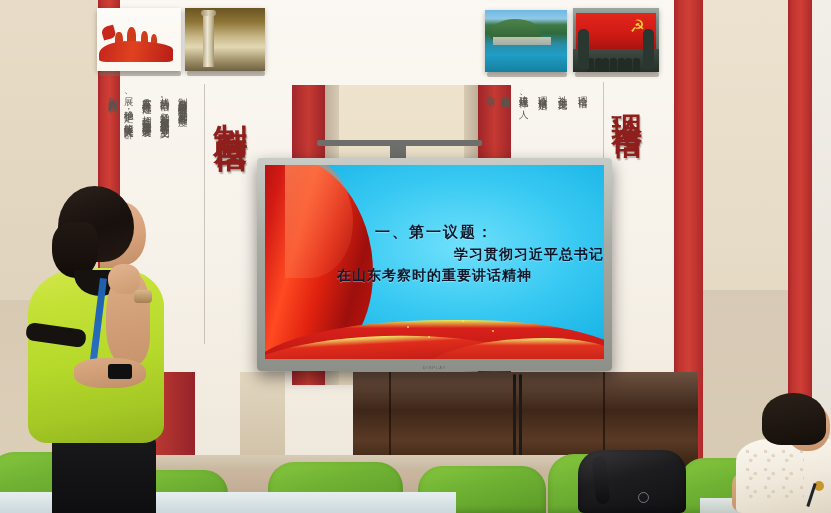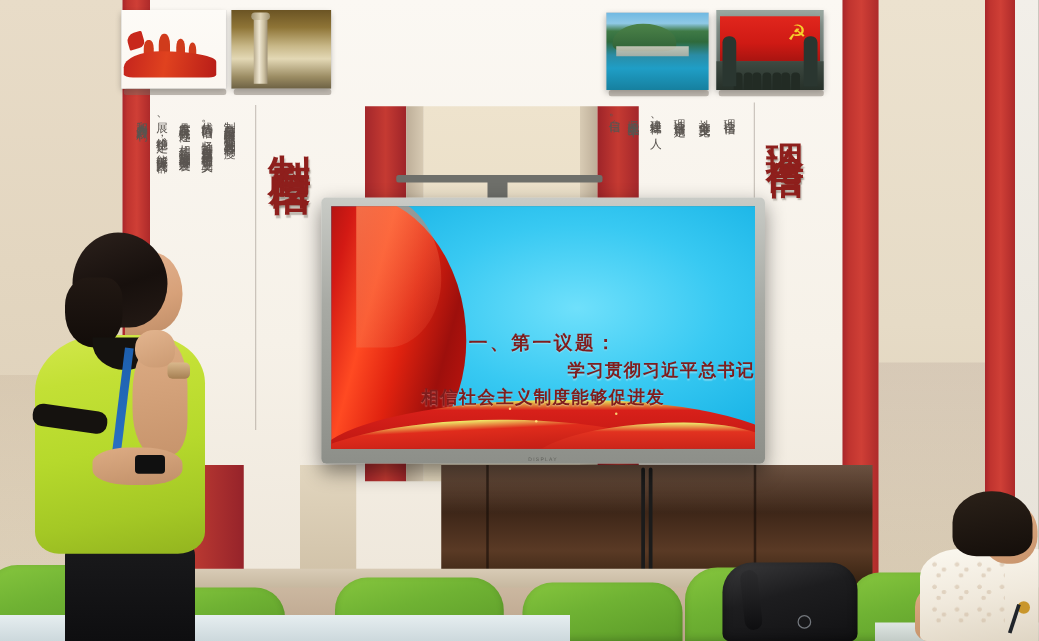--- a/index.html
+++ b/index.html
@@ -88,22 +88,22 @@
     background:linear-gradient(180deg,#e8ec5a 0%,#d8201a 16%,#b4140f 100%);
     border-radius:52% 44% 0 0/100% 86% 0 0;}
   .wave2{position:absolute;left:-10%;bottom:-10%;width:90%;height:22%;
     background:linear-gradient(180deg,#f0f06a 0%,#e02c1c 18%,#a91210 100%);
     border-radius:48% 58% 0 0/94% 100% 0 0;transform:rotate(-3deg);}
   .wave3{position:absolute;right:-8%;bottom:-8%;width:62%;height:19%;
     background:linear-gradient(180deg,#eef06e 0%,#e23220 20%,#b01511 100%);
     border-radius:60% 40% 0 0/100% 80% 0 0;}
   .spark{position:absolute;width:2px;height:2px;background:#ffe27a;border-radius:50%;opacity:.9;}
   .slide-text{position:absolute;left:0;right:0;top:30%;text-align:center;
-    font-family:"DejaVu Sans",sans-serif;font-weight:700;color:#7f1d1d;
-    text-shadow:0 1px 1px rgba(255,255,255,.35);margin-top:42px;}
+    font-family:"DejaVu Sans",sans-serif;font-weight:700;color:#0f172a;
+    text-shadow:0 1px 1px rgba(255,255,255,.35);}
   .slide-l1{font-size:15px;letter-spacing:2px;margin-bottom:4px;}
   .slide-l2{font-size:14px;letter-spacing:1px;margin-bottom:3px;text-align:right;}
   .slide-l3{font-size:14px;letter-spacing:1px;}
   .tv-logo{position:absolute;left:50%;transform:translateX(-50%);bottom:1px;
     font-size:4px;color:#5e5f5a;letter-spacing:1px;}
 
   
   .cabinet{position:absolute;left:353px;top:372px;width:345px;height:98px;
     background:linear-gradient(180deg,#4e3222 0%,#3d2618 38%,#5a3a25 70%,#33200f 100%);}
   .cab-sheen{position:absolute;left:0;top:0;width:100%;height:40%;
@@ -305,21 +305,21 @@
       <div class="wave1"></div>
       <div class="wave2"></div>
       <div class="wave3"></div>
       <div class="spark" style="left:42%;bottom:16%;"></div>
       <div class="spark" style="left:48%;bottom:11%;"></div>
       <div class="spark" style="left:58%;bottom:19%;"></div>
       <div class="spark" style="left:67%;bottom:14%;"></div>
       <div class="slide-text">
         <div class="slide-l1">一、第一议题：</div>
         <div class="slide-l2">学习贯彻习近平总书记</div>
-        <div class="slide-l3">相信社会主义制度能够促进发</div>
+        <div class="slide-l3">在山东考察时的重要讲话精神</div>
       </div>
     </div>
     <div class="tv-logo">DISPLAY</div>
   </div>
 
   <div class="floor"></div>
 
   <div class="speaker">
     <div class="sp-legs"></div>
     <div class="sp-body"></div>

